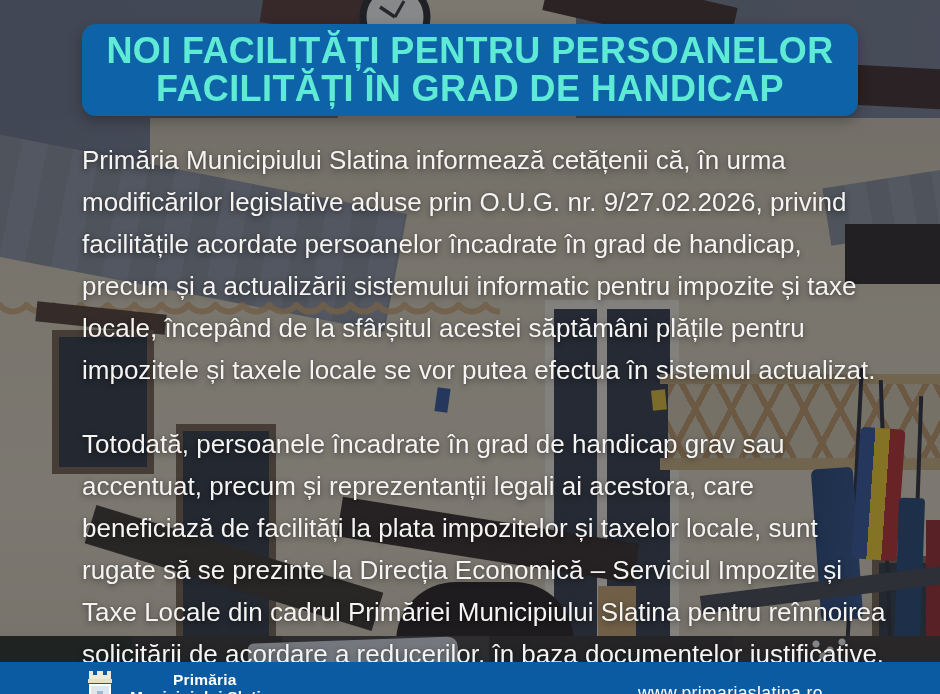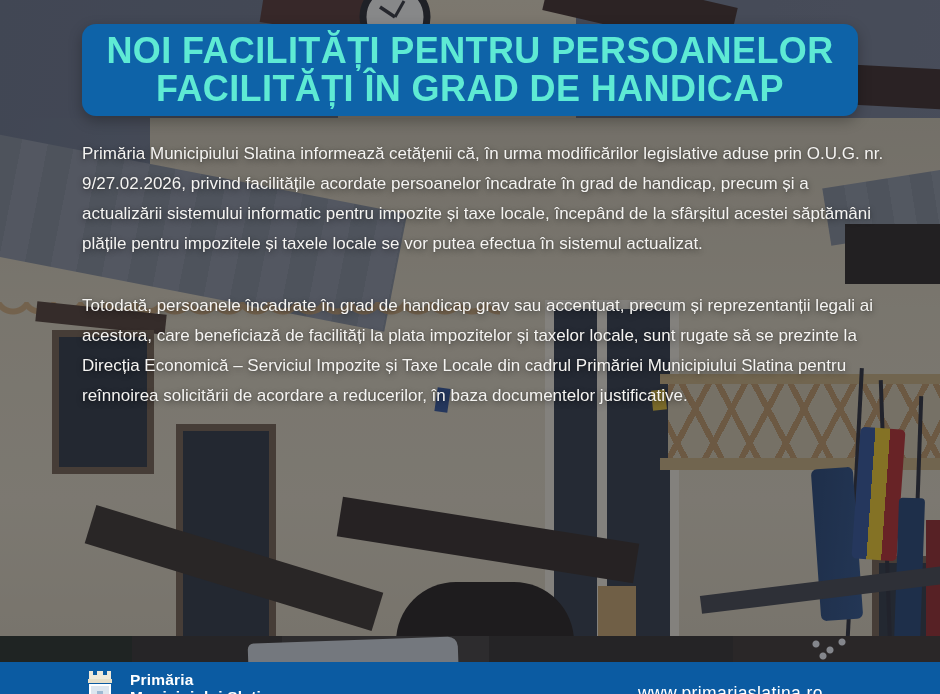--- a/index.html
+++ b/index.html
@@ -79,30 +79,30 @@
     background:var(--banner-blue,#0e63a8);
     display:flex;flex-direction:column;align-items:center;justify-content:center;
     box-shadow:0 5px 14px rgba(0,0,0,0.28);
   }
   .banner-line{
     color:#5eead4;font-weight:bold;font-size:36px;line-height:38px;
     letter-spacing:0.4px;text-align:center;white-space:nowrap;
   }
   .bodytext{left:82px;top:139px;width:806px;color:var(--text-white,#f5f4f2);}
   .bodytext p{
-    margin:0 0 32px 0;font-size:17px;line-height:30px;font-weight:normal;
+    margin:0 0 32px 0;font-size:26px;line-height:42px;font-weight:normal;
     text-shadow:0 2px 6px rgba(0,0,0,0.45), 0 0 2px rgba(0,0,0,0.25);
   }
   .footer{
     left:0;top:662px;width:940px;height:64px;background:var(--footer-blue,#0b5ba2);
     display:flex;align-items:flex-start;
   }
   .footer-logo{position:absolute;left:85px;top:5px;width:30px;height:52px;}
   .footer-org{position:absolute;left:130px;top:9px;color:#ffffff;}
-  .footer-org .l1{font-size:15.5px;font-weight:bold;line-height:17px;letter-spacing:0.2px;}
+  .footer-org .l1{font-size:15.5px;font-weight:bold;line-height:17px;letter-spacing:0.2px;text-align:center;}
   .footer-org .l2{font-size:15.5px;font-weight:bold;line-height:17px;letter-spacing:0.2px;}
   .footer-site{
     position:absolute;left:638px;top:21px;color:#ffffff;font-size:17.5px;
     letter-spacing:0.4px;text-decoration:none;font-weight:normal;
   }
 </style>
 </head>
 <body>
 
 <div class="canvas">

